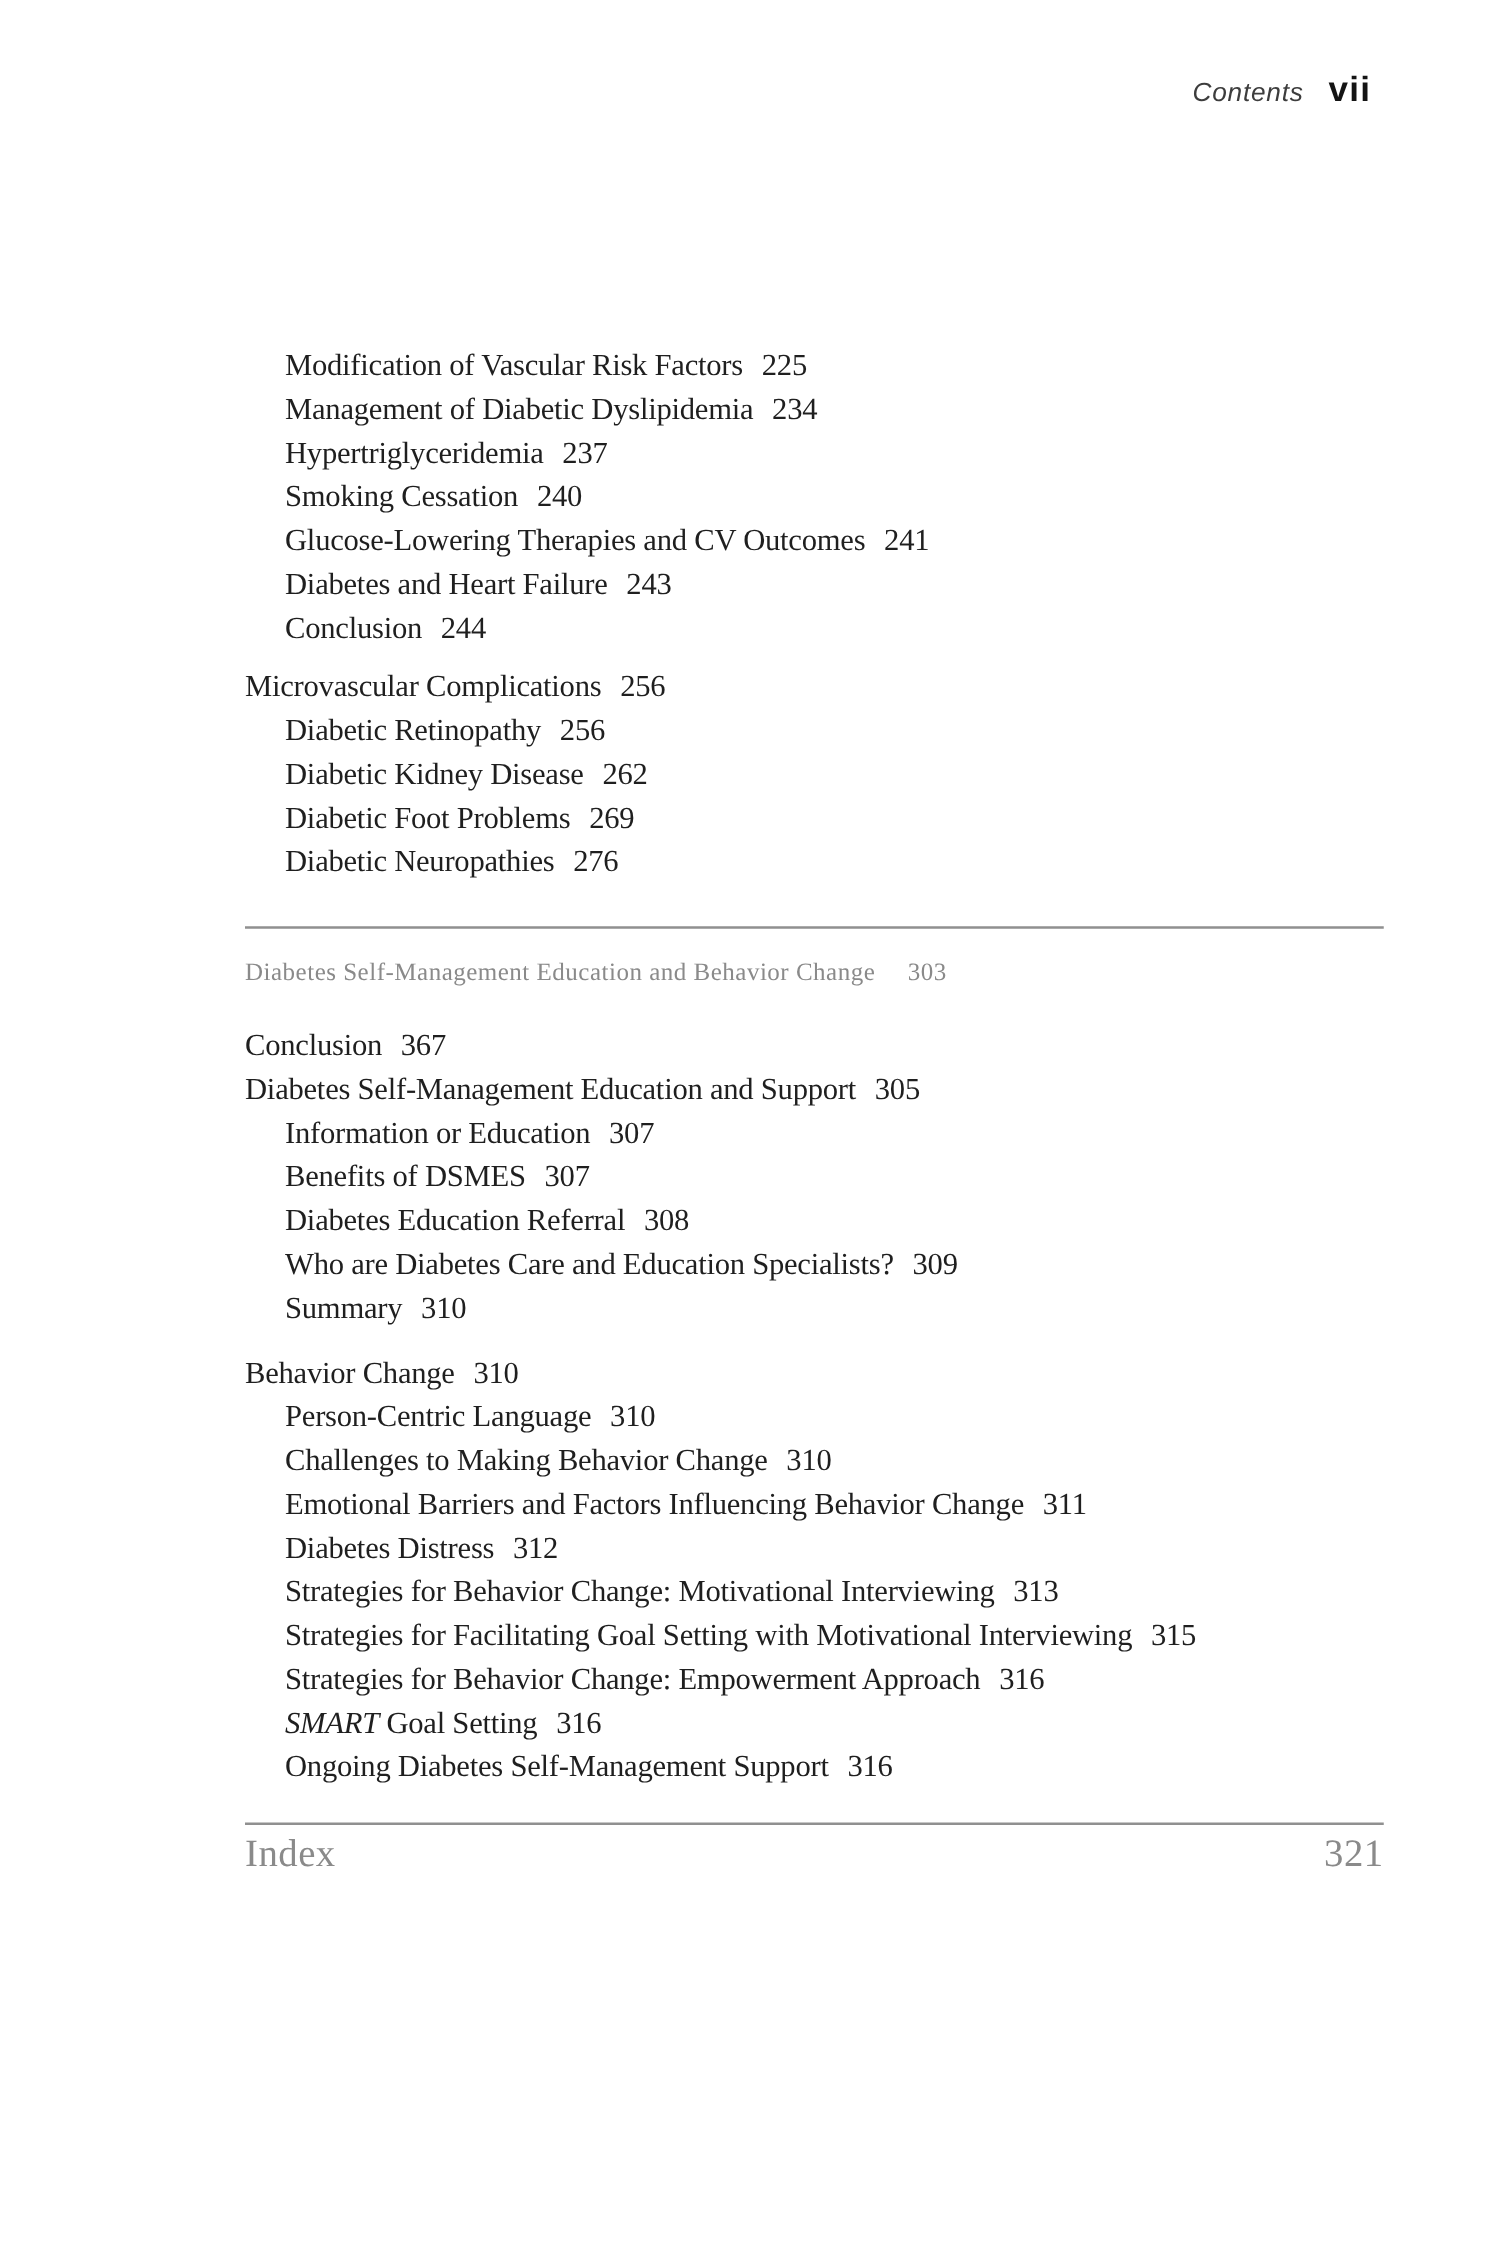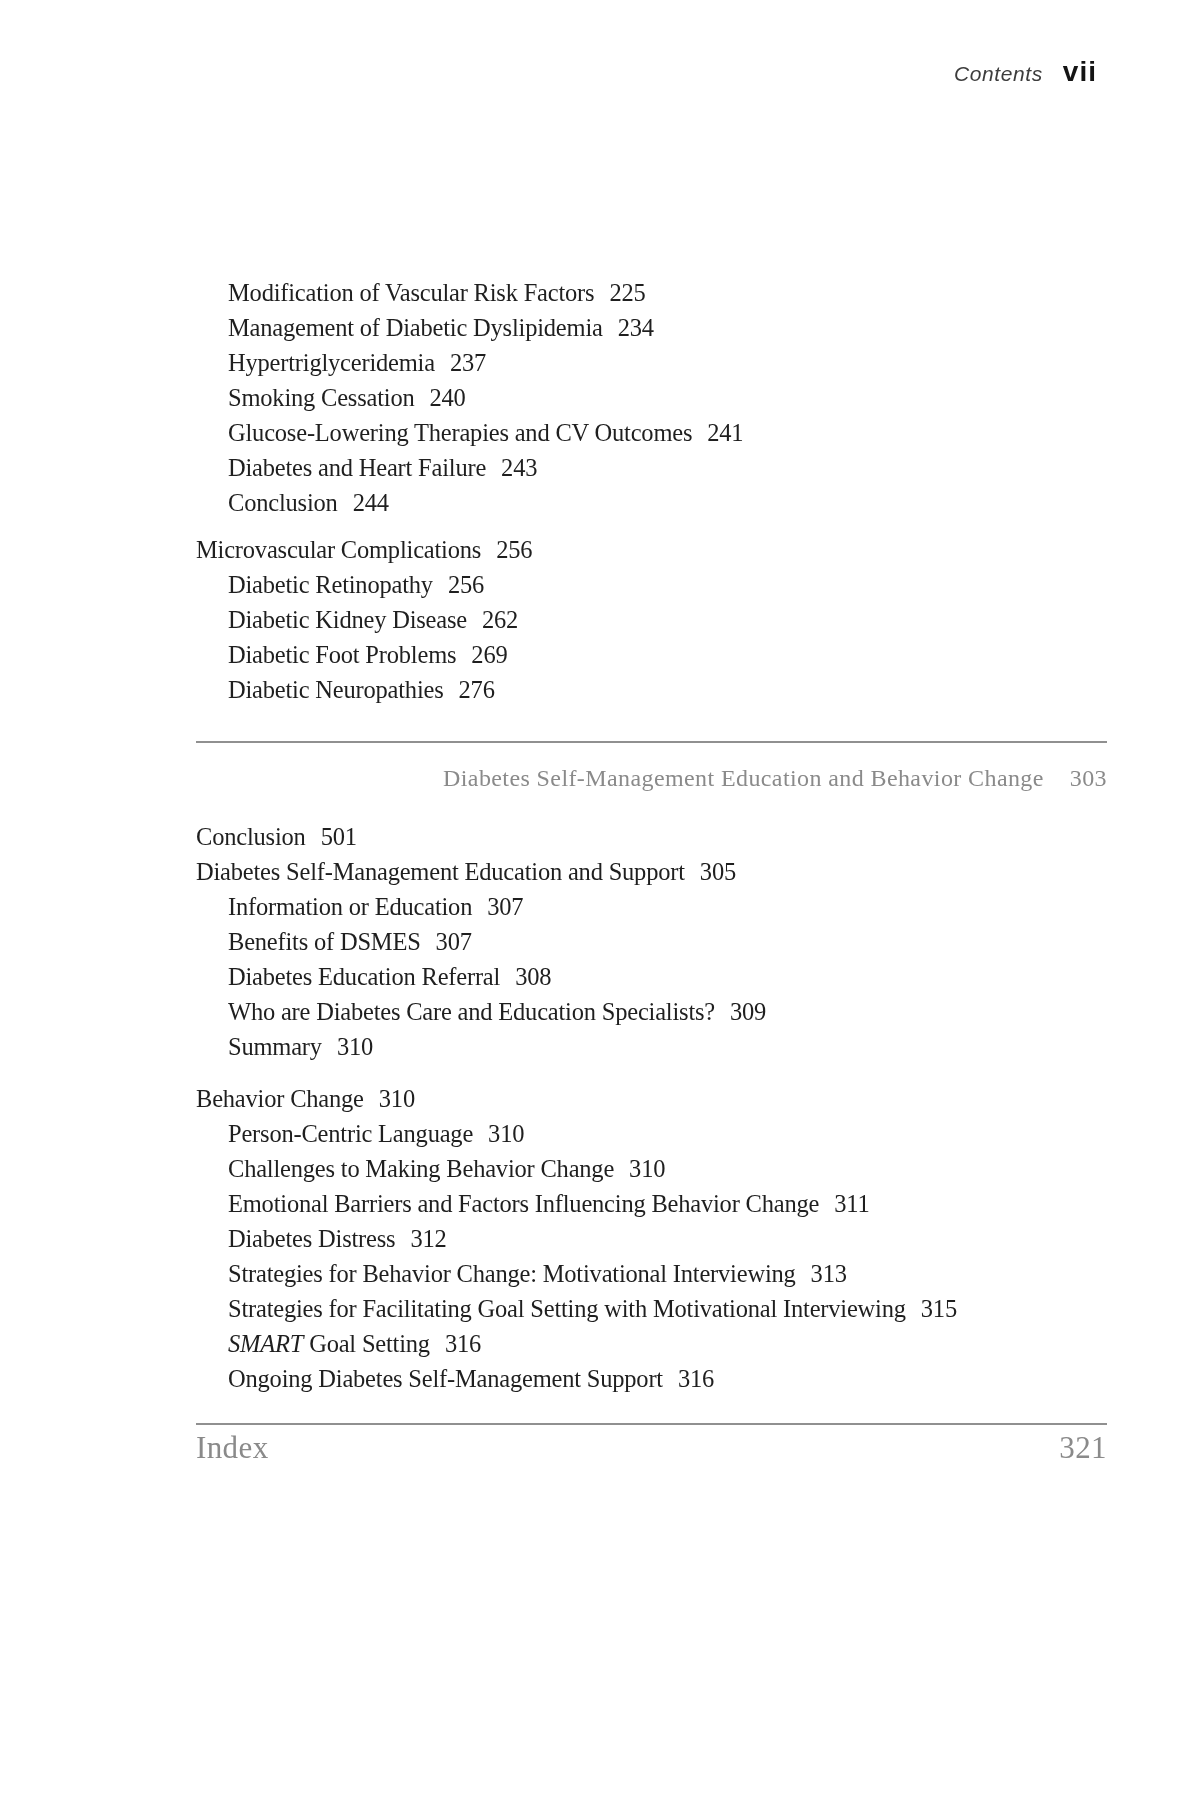--- a/index.html
+++ b/index.html
@@ -55,26 +55,25 @@
   .entry .pg { margin-left: 15px; }
 
   .rule {
     border: none;
     border-top: 2px solid #909090;
     height: 0;
     width: 100%;
   }
 
   .chapter {
-    font-size: 24px;
+    font-size: 20px;
     line-height: 44px;
     color: #8a8a8a;
     letter-spacing: 0.4px;
     white-space: nowrap;
-    text-align: right;
   }
   .chapter .pg { margin-left: 26px; }
 
   .index-row {
     display: flex;
     justify-content: space-between;
     align-items: baseline;
     font-size: 31px;
     line-height: 46px;
     color: #8a8a8a;
@@ -114,38 +113,39 @@
       <div class="group" data-flow-id="group-microvascular">
         <div class="entry lvl1"><span class="entry-label">Microvascular Complications</span><span class="pg">256</span></div>
         <div class="entry lvl2"><span class="entry-label">Diabetic Retinopathy</span><span class="pg">256</span></div>
         <div class="entry lvl2"><span class="entry-label">Diabetic Kidney Disease</span><span class="pg">262</span></div>
         <div class="entry lvl2"><span class="entry-label">Diabetic Foot Problems</span><span class="pg">269</span></div>
         <div class="entry lvl2"><span class="entry-label">Diabetic Neuropathies</span><span class="pg">276</span></div>
       </div>
       <hr class="rule" data-flow-id="rule-1">
       <div class="chapter" data-flow-id="chapter-heading"><span class="chapter-label">Diabetes Self-Management Education and Behavior Change</span><span class="pg">303</span></div>
       <div class="group" data-flow-id="entry-highlights">
-        <div class="entry lvl1"><span class="entry-label">Conclusion</span><span class="pg">501</span></div>
+        <div class="entry lvl1"><span class="entry-label">Conclusion</span><span class="pg">367</span></div>
       </div>
       <div class="group" data-flow-id="group-dsmes">
         <div class="entry lvl1"><span class="entry-label">Diabetes Self-Management Education and Support</span><span class="pg">305</span></div>
         <div class="entry lvl2"><span class="entry-label">Information or Education</span><span class="pg">307</span></div>
         <div class="entry lvl2"><span class="entry-label">Benefits of DSMES</span><span class="pg">307</span></div>
         <div class="entry lvl2"><span class="entry-label">Diabetes Education Referral</span><span class="pg">308</span></div>
         <div class="entry lvl2"><span class="entry-label">Who are Diabetes Care and Education Specialists?</span><span class="pg">309</span></div>
         <div class="entry lvl2"><span class="entry-label">Summary</span><span class="pg">310</span></div>
       </div>
       <div class="group" data-flow-id="group-behavior-change">
         <div class="entry lvl1"><span class="entry-label">Behavior Change</span><span class="pg">310</span></div>
         <div class="entry lvl2"><span class="entry-label">Person-Centric Language</span><span class="pg">310</span></div>
         <div class="entry lvl2"><span class="entry-label">Challenges to Making Behavior Change</span><span class="pg">310</span></div>
         <div class="entry lvl2"><span class="entry-label">Emotional Barriers and Factors Influencing Behavior Change</span><span class="pg">311</span></div>
         <div class="entry lvl2"><span class="entry-label">Diabetes Distress</span><span class="pg">312</span></div>
         <div class="entry lvl2"><span class="entry-label">Strategies for Behavior Change: Motivational Interviewing</span><span class="pg">313</span></div>
         <div class="entry lvl2"><span class="entry-label">Strategies for Facilitating Goal Setting with Motivational Interviewing</span><span class="pg">315</span></div>
+        <div class="entry lvl2"><span class="entry-label">Strategies for Behavior Change: Empowerment Approach</span><span class="pg">316</span></div>
         <div class="entry lvl2"><span class="entry-label"><i>SMART</i> Goal Setting</span><span class="pg">316</span></div>
         <div class="entry lvl2"><span class="entry-label">Ongoing Diabetes Self-Management Support</span><span class="pg">316</span></div>
       </div>
       <hr class="rule" data-flow-id="rule-2">
       <div class="index-row" data-flow-id="index-row">
         <span class="index-label">Index</span>
         <span class="index-page">321</span>
       </div>
     </main>
 

